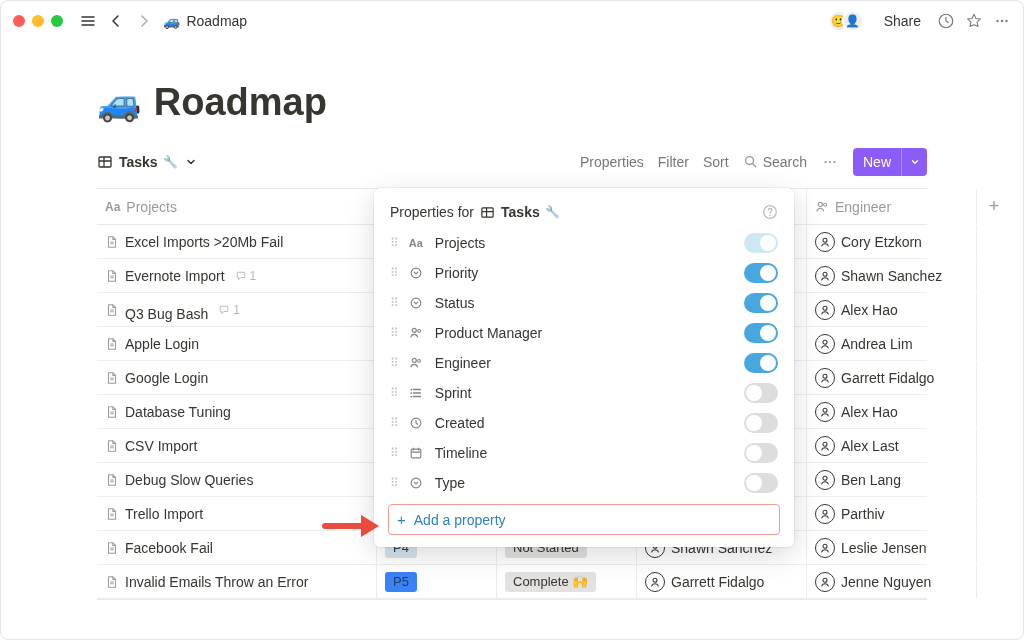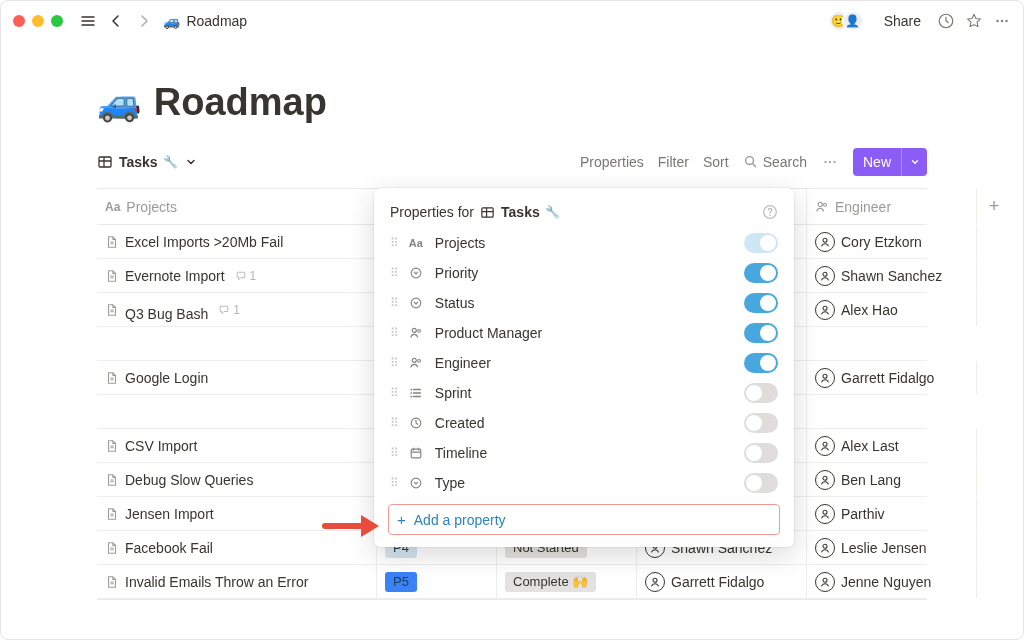--- a/index.html
+++ b/index.html
@@ -360,20 +360,30 @@
                 <circle cx="8" cy="6" r="2.3" fill="none" stroke="#37352f" stroke-width="1.2"></circle>
                 <path d="M4 13c.7-2 2.3-3 4-3s3.3 1 4 3" fill="none" stroke="#37352f" stroke-width="1.2"></path>
               </svg>
             </span>
             <span>Alex Hao</span>
           </span>
         </div>
         <div class="cell"></div>
       </div>
       <div class="trow">
+        <div class="cell">
+          <span class="pageicon ic">
+            <svg width="14" height="14" viewBox="0 0 16 16">
+              <path d="M4 2h5l3 3v9H4z" stroke="#9b9a97" stroke-width="1.2" fill="none" stroke-linejoin="round"></path>
+              <path d="M9 2v3h3" stroke="#9b9a97" stroke-width="1.2" fill="none"></path>
+              <path d="M6 8h4M6 10h4" stroke="#9b9a97" stroke-width="1.1"></path>
+            </svg>
+          </span>
+          <span style="font-weight: 500;">Apple Login</span>
+        </div>
         <div class="cell"></div>
         <div class="cell"></div>
         <div class="cell"></div>
         <div class="cell">
           <span class="person">
             <span class="face">
               <svg viewBox="0 0 16 16">
                 <circle cx="8" cy="6" r="2.3" fill="none" stroke="#37352f" stroke-width="1.2"></circle>
                 <path d="M4 13c.7-2 2.3-3 4-3s3.3 1 4 3" fill="none" stroke="#37352f" stroke-width="1.2"></path>
               </svg>
@@ -404,20 +414,30 @@
                 <circle cx="8" cy="6" r="2.3" fill="none" stroke="#37352f" stroke-width="1.2"></circle>
                 <path d="M4 13c.7-2 2.3-3 4-3s3.3 1 4 3" fill="none" stroke="#37352f" stroke-width="1.2"></path>
               </svg>
             </span>
             <span>Garrett Fidalgo</span>
           </span>
         </div>
         <div class="cell"></div>
       </div>
       <div class="trow">
+        <div class="cell">
+          <span class="pageicon ic">
+            <svg width="14" height="14" viewBox="0 0 16 16">
+              <path d="M4 2h5l3 3v9H4z" stroke="#9b9a97" stroke-width="1.2" fill="none" stroke-linejoin="round"></path>
+              <path d="M9 2v3h3" stroke="#9b9a97" stroke-width="1.2" fill="none"></path>
+              <path d="M6 8h4M6 10h4" stroke="#9b9a97" stroke-width="1.1"></path>
+            </svg>
+          </span>
+          <span style="font-weight: 500;">Database Tuning</span>
+        </div>
         <div class="cell"></div>
         <div class="cell"></div>
         <div class="cell"></div>
         <div class="cell">
           <span class="person">
             <span class="face">
               <svg viewBox="0 0 16 16">
                 <circle cx="8" cy="6" r="2.3" fill="none" stroke="#37352f" stroke-width="1.2"></circle>
                 <path d="M4 13c.7-2 2.3-3 4-3s3.3 1 4 3" fill="none" stroke="#37352f" stroke-width="1.2"></path>
               </svg>
@@ -483,21 +503,21 @@
       </div>
       <div class="trow">
         <div class="cell">
           <span class="pageicon ic">
             <svg width="14" height="14" viewBox="0 0 16 16">
               <path d="M4 2h5l3 3v9H4z" stroke="#9b9a97" stroke-width="1.2" fill="none" stroke-linejoin="round"></path>
               <path d="M9 2v3h3" stroke="#9b9a97" stroke-width="1.2" fill="none"></path>
               <path d="M6 8h4M6 10h4" stroke="#9b9a97" stroke-width="1.1"></path>
             </svg>
           </span>
-          <span style="font-weight: 500;">Jensen Import</span>
+          <span style="font-weight: 500;">Trello Import</span>
         </div>
         <div class="cell"></div>
         <div class="cell"></div>
         <div class="cell"></div>
         <div class="cell">
           <span class="person">
             <span class="face">
               <svg viewBox="0 0 16 16">
                 <circle cx="8" cy="6" r="2.3" fill="none" stroke="#37352f" stroke-width="1.2"></circle>
                 <path d="M4 13c.7-2 2.3-3 4-3s3.3 1 4 3" fill="none" stroke="#37352f" stroke-width="1.2"></path>

